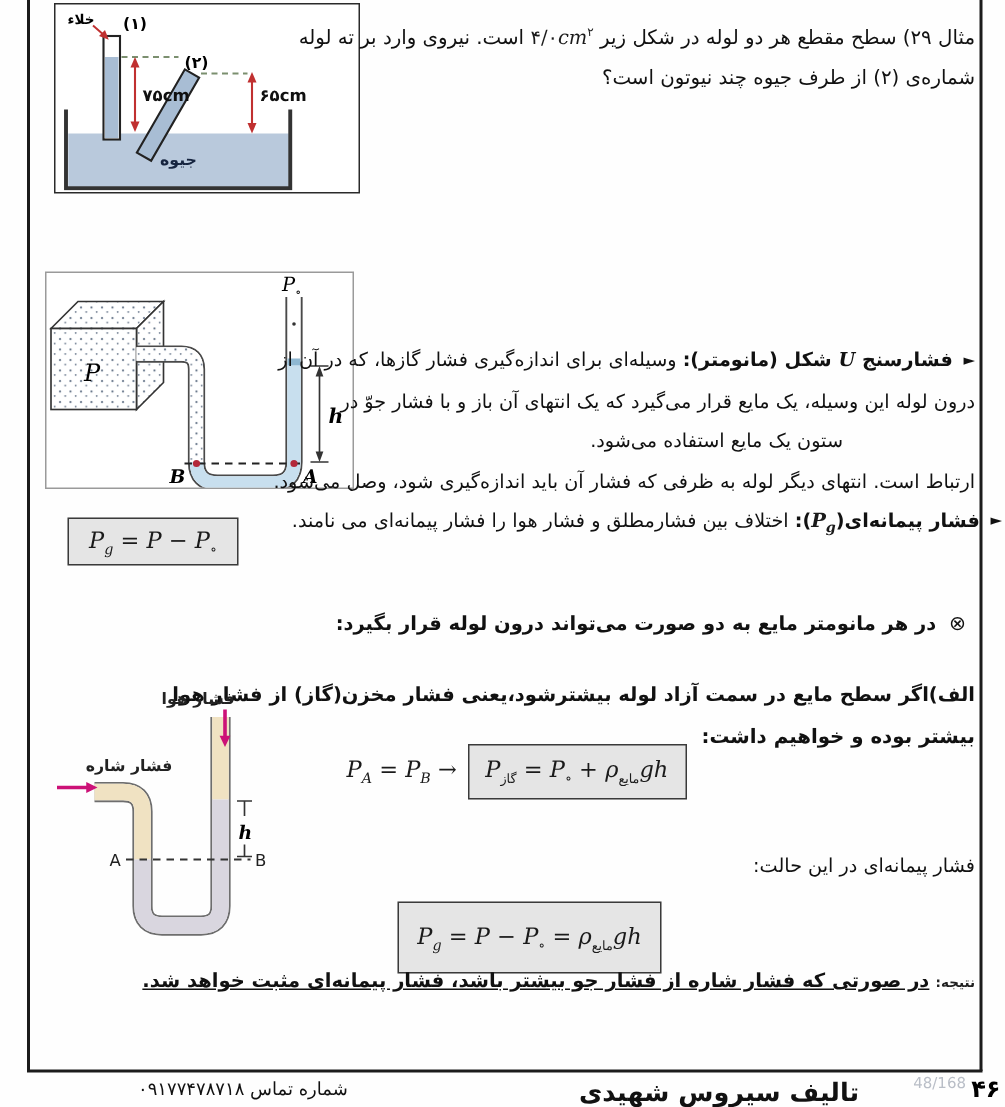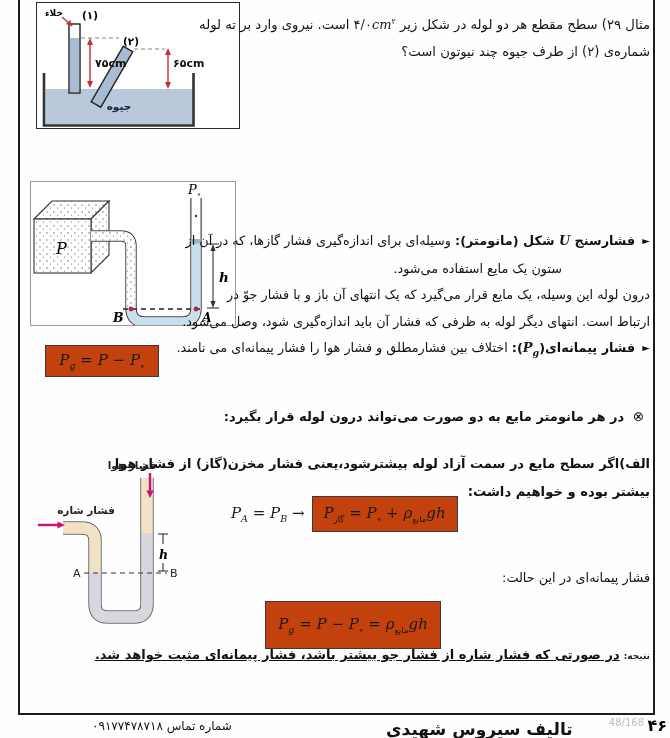--- a/index.html
+++ b/index.html
@@ -13,32 +13,32 @@
 
   .rtl { direction:rtl; text-align:right; }
   .line { white-space:nowrap; }
 
   .ex29 { position:absolute; top:8px; right:20px; width:408px; font-size:13.2px; line-height:27px; }
   .mano { position:absolute; top:184px; right:20px; width:412px; font-size:12.8px; line-height:26.5px;margin-top:44px; }
   .mano .indent { padding-right:88px; }
   .bullet-arrow { font-size:10px; position:relative; top:-1px; margin-left:3px; color:#111; }
   b .lu { font-family:"DejaVu Serif", serif; font-style:italic; font-weight:bold; }
 
-  .gaugepara { position:absolute; top:340px; right:20px; font-size:12.8px; }
+  .gaugepara { position:absolute; top:340px; right:2px; font-size:12.8px; }
   .twocases  { position:absolute; top:408px; right:26px; font-size:13px; font-weight:bold; }
   .otimes { font-weight:normal; font-size:13.5px; margin-left:4px; }
   .casea1 { position:absolute; top:456px; right:20px; font-size:13px; font-weight:bold; }
   .casea2 { position:absolute; top:484px; right:20px; font-size:13.2px; font-weight:bold; }
   .gaugecase { position:absolute; top:570px; right:20px; font-size:12.8px; }
 
   .fr { font-family:"DejaVu Serif", serif; font-size:15px; color:#1a1a1a; }
   .fr i { font-style:italic; }
   .fr sub { font-size:9.5px; font-style:italic; }
   .fr sub.fa-sub { font-family:"DejaVu Sans", sans-serif; font-style:normal; font-size:8.5px; }
-  .fbox { border:1.3px solid #3a3a3a; background:#c2410c; display:flex; align-items:center; justify-content:center; }
+  .fbox { border:1.3px solid #3a3a3a; background:#e5e5e5; display:flex; align-items:center; justify-content:center; }
   .f1 { position:absolute; left:45px; top:345px; width:114px; height:32px; }
   .f2row { position:absolute; left:231px; top:496px; direction:ltr; display:flex; align-items:center; gap:7px; }
   .f2box { padding:7px 11px; }
   .f3 { position:absolute; left:265px; top:601px; width:176px; height:48px; }
 
   .result { position:absolute; top:647px; right:20px; font-size:13px; }
   .result .lbl { font-size:9px; font-weight:bold; color:#222; }
   .result .txt { font-weight:bold; text-decoration:underline; }
 
   .d1 { position:absolute; left:36px; top:2px; width:204px; height:127px; border:1.5px solid #2a2a2a; background:#fff; }
@@ -153,22 +153,22 @@
   </div>
 
   <div class="mano rtl">
     <div class="line">
       <span class="bullet-arrow">►</span>
       <b><span>فشارسنج</span>
       <span class="lu">U</span>
       <span>شکل (مانومتر):</span></b>
       <span>وسیله‌ای برای اندازه‌گیری فشار گازها، که در آن از</span>
     </div>
+    <div class="line">درون لوله این وسیله، یک مایع قرار می‌گیرد که یک انتهای آن باز و با فشار جوّ در</div>
     <div class="line indent">ستون یک مایع استفاده می‌شود.</div>
-    <div class="line">درون لوله این وسیله، یک مایع قرار می‌گیرد که یک انتهای آن باز و با فشار جوّ در</div>
     <div class="line">ارتباط است. انتهای دیگر لوله به ظرفی که فشار آن باید اندازه‌گیری شود، وصل می‌شود.</div>
   </div>
 
   <div class="fbox f1">
     <span class="fr" dir="ltr"><i>P</i><sub>g</sub>&nbsp;<span>=</span>&nbsp;<i>P</i>&nbsp;<span>−</span>&nbsp;<i>P</i><sub>∘</sub></span>
   </div>
 
   <div class="gaugepara rtl line">
     <span class="bullet-arrow">►</span>
     <b><span>فشار پیمانه‌ای(</span><span class="fr" dir="ltr" style="font-size:13px;"><i>P</i><sub>g</sub></span><span>):</span></b>

